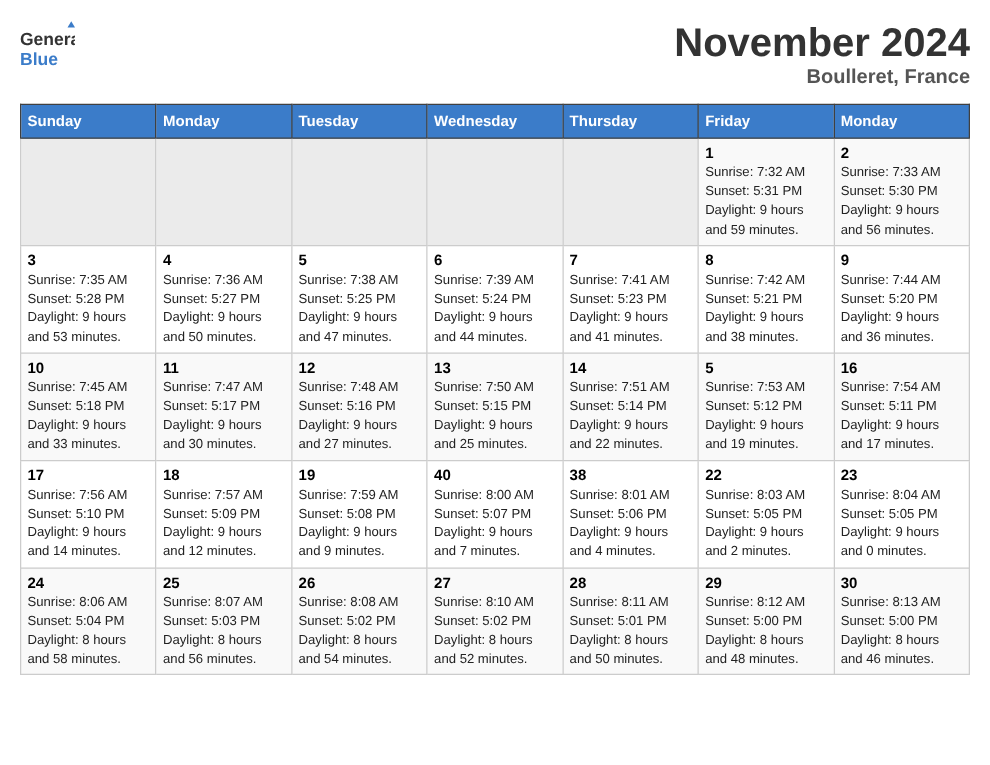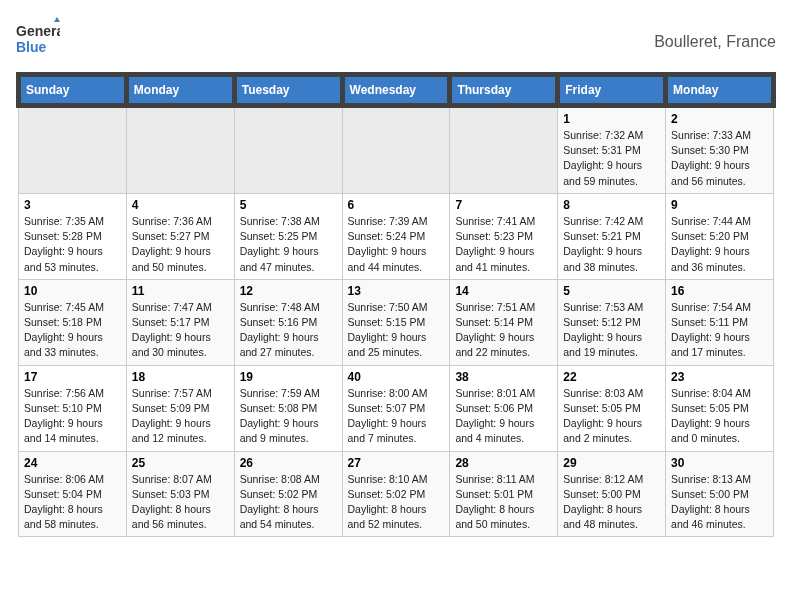--- a/index.html
+++ b/index.html
@@ -25,35 +25,34 @@
       text-align: right;
     }
     .title-block h1 {
       font-size: 32px;
       font-weight: bold;
       color: #333;
     }
     .title-block h2 {
       font-size: 16px;
       color: #555;
-      font-weight: normal;
-      margin-top: 17px;
+      font-weight: bold;
     }
     table {
       width: 100%;
       border-collapse: collapse;
       font-size: 11px;
     }
     thead tr th {
       background-color: #3b7cc9;
       color: #fff;
       text-align: left;
       padding: 6px 5px;
       font-size: 12px;
-      border: 5px solid #404040;
+      border: 1px solid #404040;
     }
     tbody tr td {
       border: 1px solid #ccc;
       vertical-align: top;
       padding: 4px 5px;
       min-height: 80px;
       width: 14.28%;
       background: #fff;
     }
     tbody tr:nth-child(odd) td {
@@ -81,20 +80,21 @@
 
 <div class="header">
   <div class="logo">
   <svg width="44" height="44" viewBox="0 0 44 44" xmlns="http://www.w3.org/2000/svg">
     <text x="0" y="20" font-size="14" font-weight="bold" fill="#333" font-family="Arial">General</text>
     <text x="0" y="36" font-size="14" font-weight="bold" fill="#3b7cc9" font-family="Arial">Blue</text>
     <polygon points="38,6 44,6 41,1" fill="#3b7cc9"></polygon>
   </svg>
 </div>
   <div class="title-block">
+    <h1>November 2024</h1>
     <h2>Boulleret, France</h2>
   </div>
 </div>
 
 <table>
   <thead>
     <tr>
     <th>Sunday</th>
         <th>Monday</th>
         <th>Tuesday</th>

